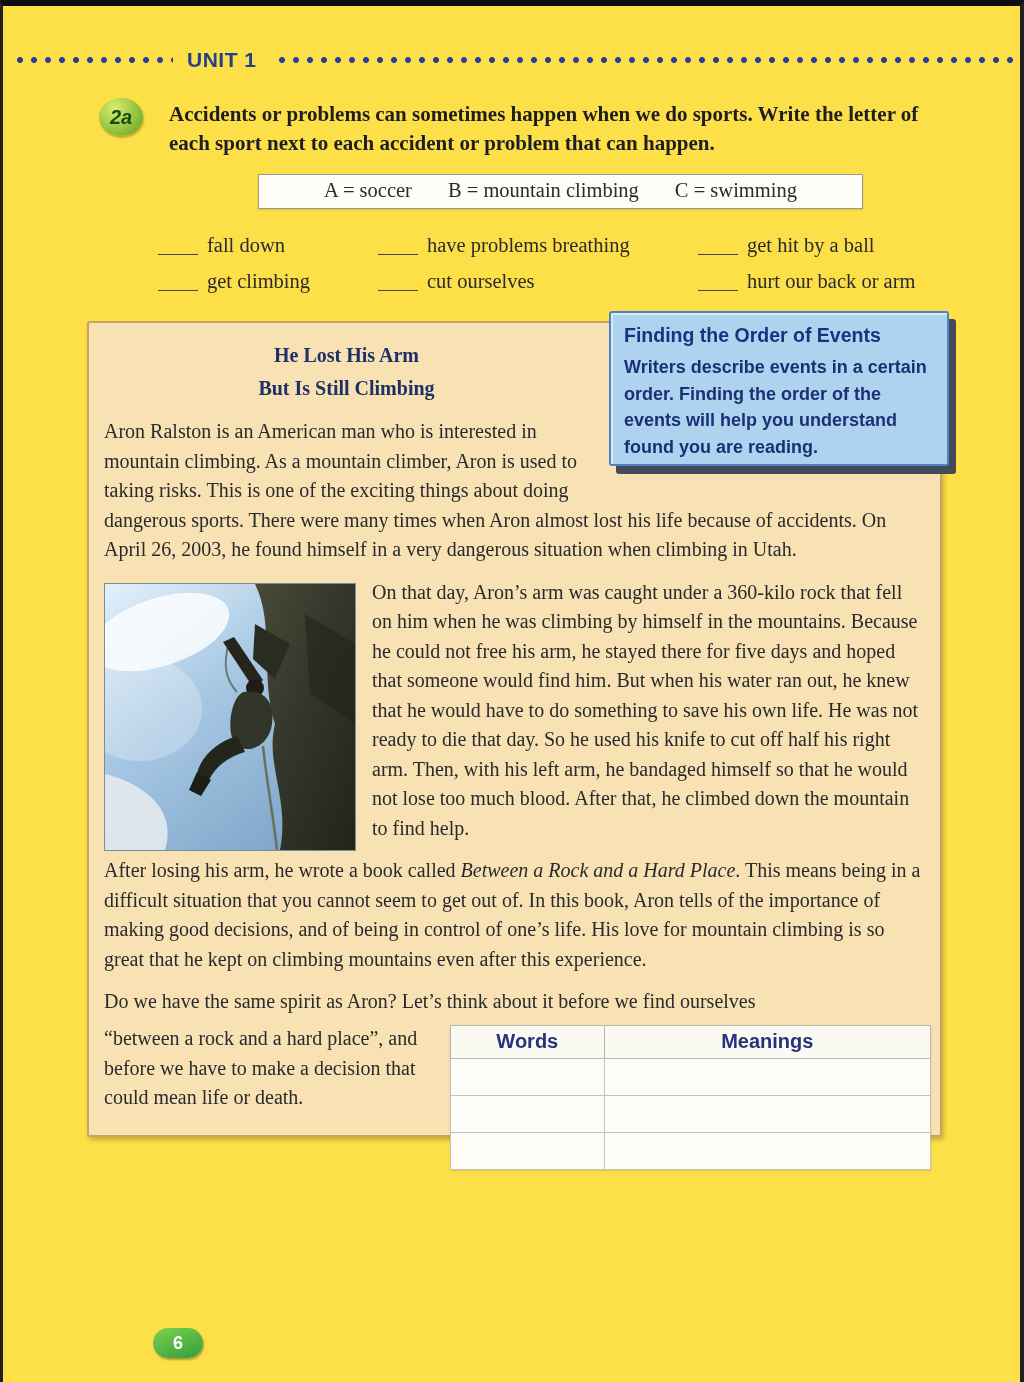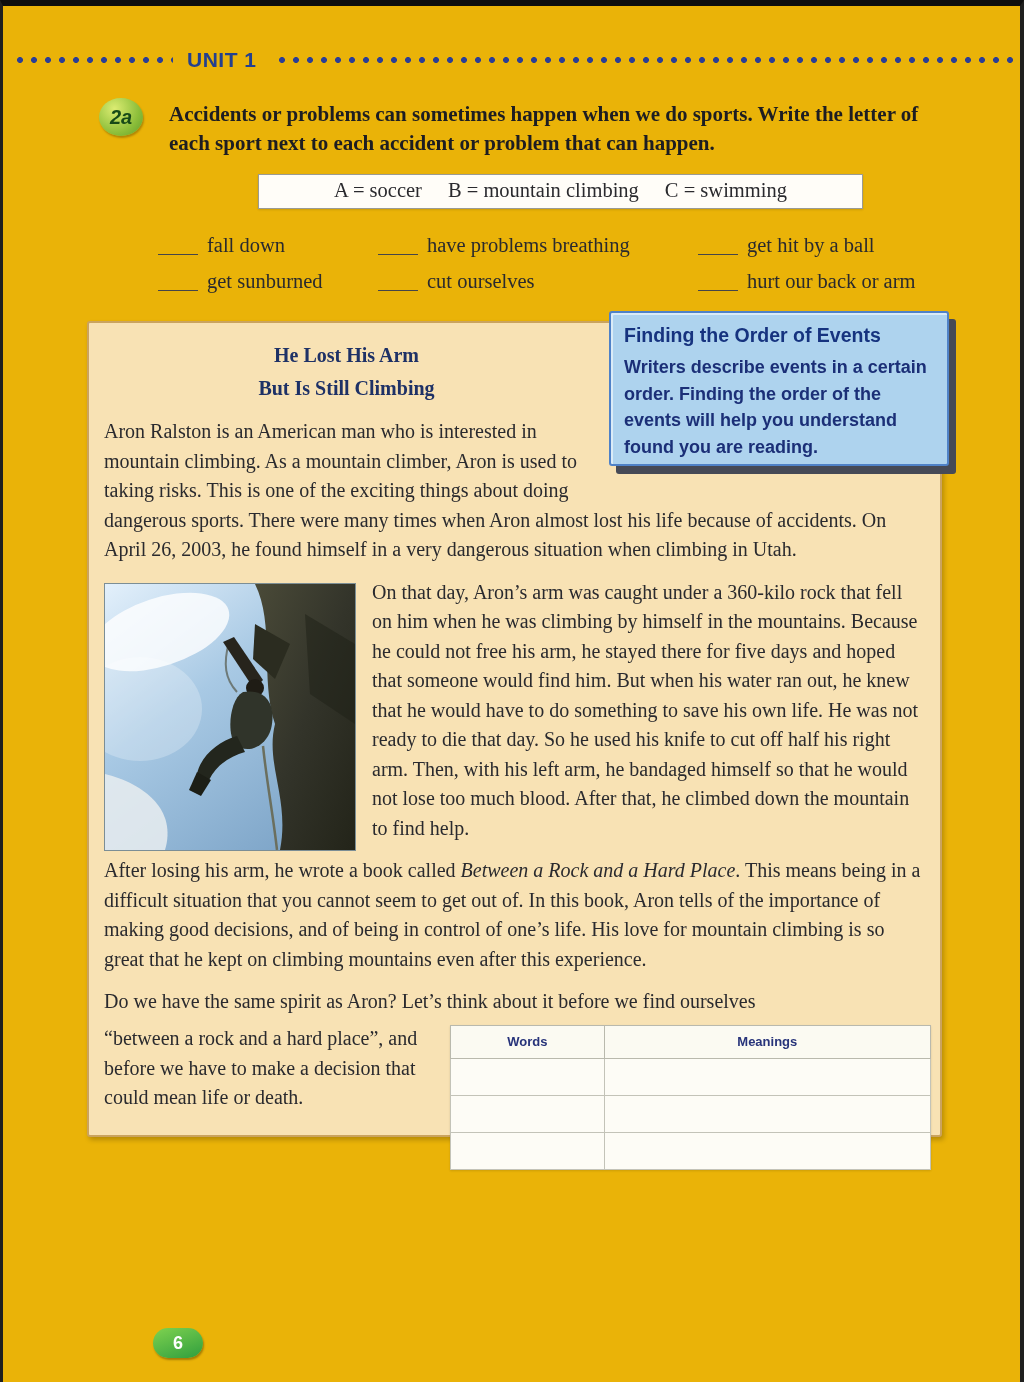--- a/index.html
+++ b/index.html
@@ -1,18 +1,18 @@
 <!DOCTYPE html>
 <html><head>
 <meta charset="utf-8">
 <style>
   html,body{margin:0;padding:0;background:#ffffff;}
   .page{
     position:relative; width:1024px; height:1382px; margin:0 auto;
-    background:#eab308; overflow:hidden; box-sizing:border-box;
+    background:#fde047; overflow:hidden; box-sizing:border-box;
     border-top:6px solid #0e0e0e; border-left:3px solid #20201e; border-right:4px solid #20201e;
     font-family:"Liberation Serif","DejaVu Serif",serif; color:#26262b;
   }
   
   .unit-header{display:flex; align-items:center; margin:42px 0 0 0; padding:0 6px 0 10px; height:24px;}
   .dots{height:10px; background-image:radial-gradient(circle,#2a3e96 2.7px,rgba(0,0,0,0) 3.2px);
         background-size:14px 10px; background-repeat:repeat-x; background-position:left center;}
   .dots-left{width:160px;}
   .dots-right{flex:1; margin-left:14px;}
   .unit-label{font-family:"Liberation Sans",sans-serif; font-weight:bold; font-size:21px;
@@ -24,21 +24,21 @@
     background:radial-gradient(circle at 35% 28%, #dcec72, #8cbe3a 62%, #5f9e2a);
     color:#174a17; font-family:"Liberation Sans",sans-serif; font-weight:bold; font-style:italic;
     font-size:20px; display:flex; align-items:center; justify-content:center;
     box-shadow:1px 2px 2px rgba(0,0,0,0.25);
   }
   .instruction{margin:2px 0 0 0; font-weight:bold; font-size:21px; line-height:29px; max-width:805px; color:#1d1d22;}
   .u{text-decoration:underline;}
   
   .key-box{
     margin:16px 4px 0 255px; width:605px; box-sizing:border-box; padding:4px 10px 6px;
-    border:1px solid #9b9b93; background:#fffdf8; display:flex; justify-content:center; gap:26px;
+    border:1px solid #9b9b93; background:#fffdf8; display:flex; justify-content:center; gap:36px;
     font-size:20.5px; color:#2a2a2e; box-shadow:0 1px 2px rgba(0,0,0,0.12);
   }
   
   .blank-grid{
     display:grid; grid-template-columns:220px 320px 1fr; row-gap:8px;
     margin:22px 60px 0 155px; font-size:20.5px; line-height:28px; color:#2a2a2e;
   }
   .blank{display:inline-block; width:40px; border-bottom:1.6px solid #45454a; height:20px;
          margin-right:9px; vertical-align:-3px;}
   
@@ -68,21 +68,21 @@
   
   .p4{margin-bottom:0;}
   .p4-line1{display:block; white-space:nowrap;}
   .p4-row{display:flex; align-items:center;}
   .p4-rest{width:332px; flex:0 0 auto;}
   .table-wrap{flex:1; height:96px; margin:8px -6px 0 14px;}
   table.vocab{width:100%; border-collapse:collapse; background:#fdfcf6;
               box-shadow:0 1px 2px rgba(0,0,0,0.12);}
   table.vocab th{
     border:1px solid #b9b9ad; height:30px; font-family:"Liberation Sans",sans-serif;
-    font-size:13px; color:#27337a; font-weight:bold; text-align:center; background:#fbfaf2;margin-top:24px;
+    font-size:20px; color:#27337a; font-weight:bold; text-align:center; background:#fbfaf2;margin-top:24px;
   }
   table.vocab td{border:1px solid #c3c3b8; height:34px; background:#fdfcf6;}
   table.vocab th:first-child, table.vocab td:first-child{width:32%;}
   
   .page-num-badge{
     position:absolute; left:150px; top:1322px; width:50px; height:30px; border-radius:16px;
     background:linear-gradient(160deg,#7fd24f,#2f9e3e); display:flex; align-items:center; justify-content:center;
     color:#ffffff; font-family:"Liberation Sans",sans-serif; font-weight:bold; font-size:18px;
     box-shadow:1px 2px 2px rgba(0,0,0,0.3);
   }
@@ -106,21 +106,21 @@
   <div class="key-box">
     <span>A = soccer</span>
     <span>B = mountain climbing</span>
     <span>C = swimming</span>
   </div>
 
   <div class="blank-grid">
     <div><span class="blank"></span><span>fall down</span></div>
     <div><span class="blank"></span><span>have problems breathing</span></div>
     <div><span class="blank"></span><span>get hit by a ball</span></div>
-    <div><span class="blank"></span><span>get sunburned</span></div>
+    <div><span class="blank"></span><span>get climbing</span></div>
     <div><span class="blank"></span><span>cut ourselves</span></div>
     <div><span class="blank"></span><span>hurt our back or arm</span></div>
   </div>
 
 
   <article class="passage-box">
 
     <aside class="tip-box">
       <h3>Finding the Order of Events</h3>
       <p>Writers describe events in a certain order. Finding the order of the events will help you understand found you are reading.</p>

